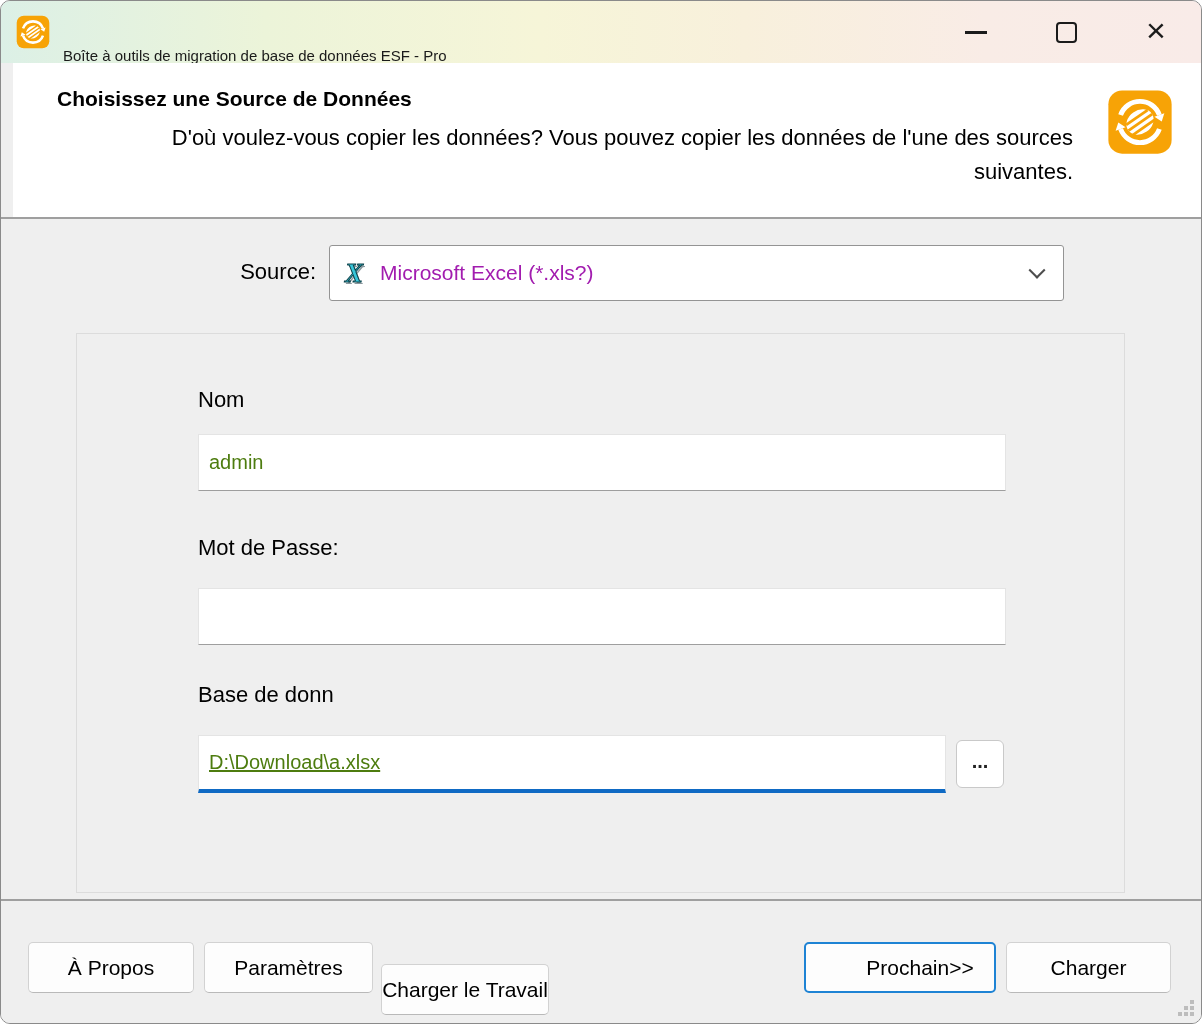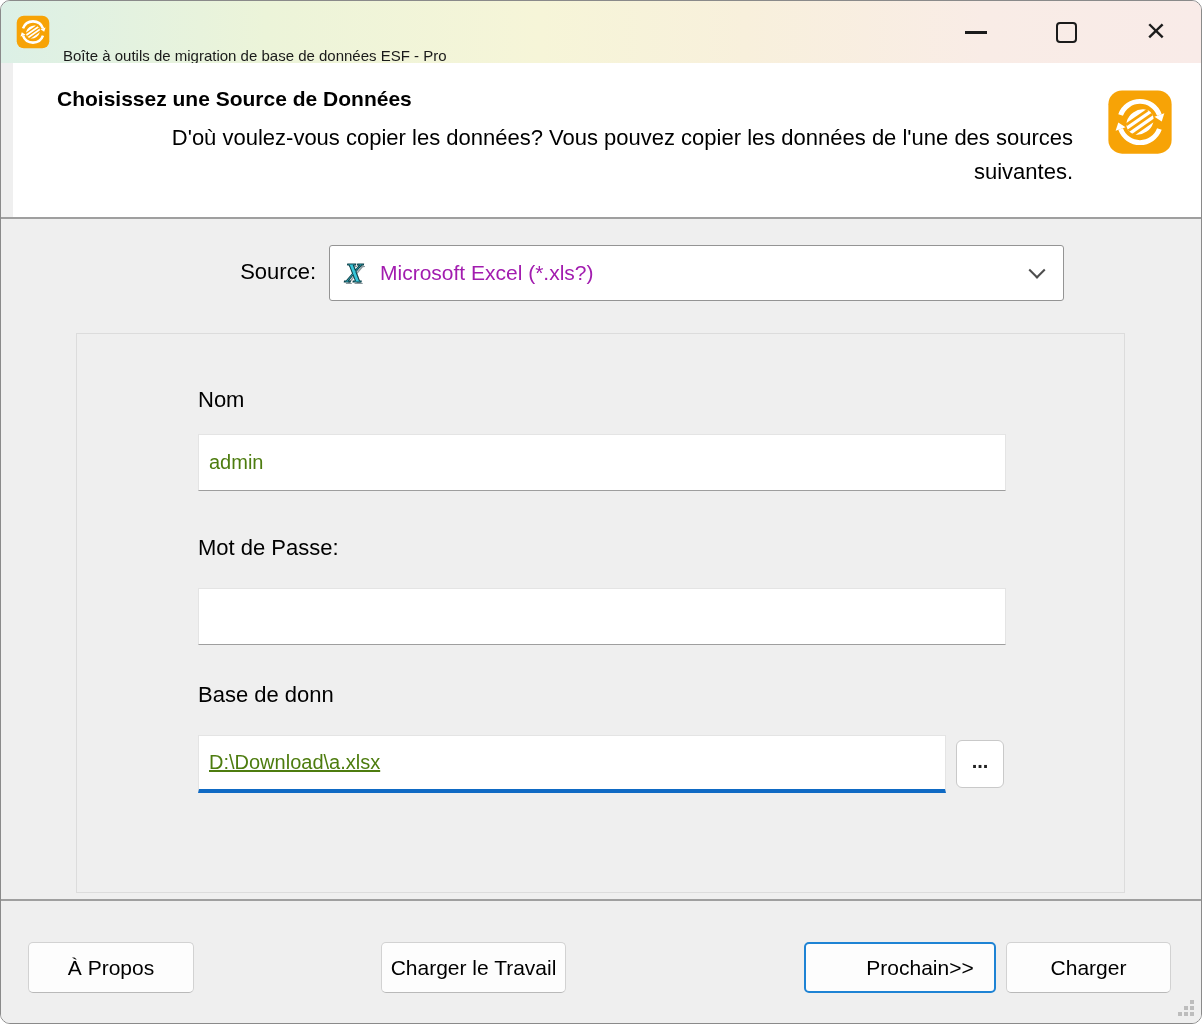--- a/index.html
+++ b/index.html
@@ -55,21 +55,21 @@
 
   
   .footer{position:absolute;left:0;top:900px;right:0;bottom:0;background:#efefef;}
   .btn{position:absolute;top:41px;height:51px;background:#fdfdfd;border:1px solid #d2d2d2;
     border-bottom:1px solid #b9b9b9;border-radius:5px;font-size:21px;color:#000;
     font-family:"Liberation Sans","DejaVu Sans",sans-serif;display:flex;align-items:center;
     justify-content:center;box-sizing:border-box;padding:0;}
   .btn span{white-space:nowrap;}
   .btn-about{left:27px;width:166px;}
   .btn-settings{left:203px;width:169px;}
-  .btn-load{left:380px;width:185px;overflow:hidden;}
+  .btn-load{left:380px;width:168px;overflow:hidden;margin-top:22px;}
   .btn-back{left:628px;width:167px;}
   .btn-next{left:803px;width:192px;border:2px solid var(--next-border,#1e83d4);padding-left:40px;}
   .btn-exit{left:1005px;width:165px;}
   .grip{position:absolute;right:5px;bottom:5px;width:18px;height:18px;}
 </style>
 </head>
 <body>
 
 <div class="window">
 
@@ -151,20 +151,23 @@
       <button class="browse-btn">
         <span>...</span>
       </button>
     </div>
   </div>
 
   <div class="footer">
     <button class="btn btn-about">
       <span>À Propos</span>
     </button>
+    <button class="btn btn-settings">
+      <span>Paramètres</span>
+    </button>
     <button class="btn btn-load">
       <span>Charger le Travail</span>
     </button>
     <button class="btn btn-next">
       <span>Prochain&gt;&gt;</span>
     </button>
     <button class="btn btn-exit">
       <span>Charger</span>
     </button>
     <svg class="grip" viewBox="0 0 18 18">

